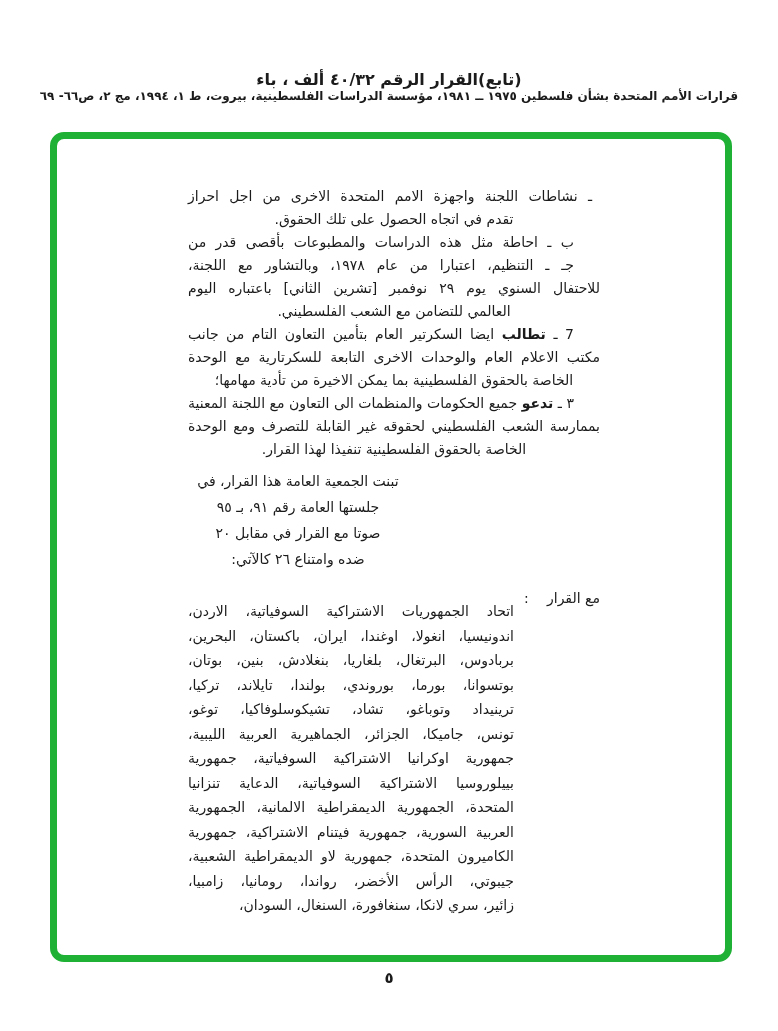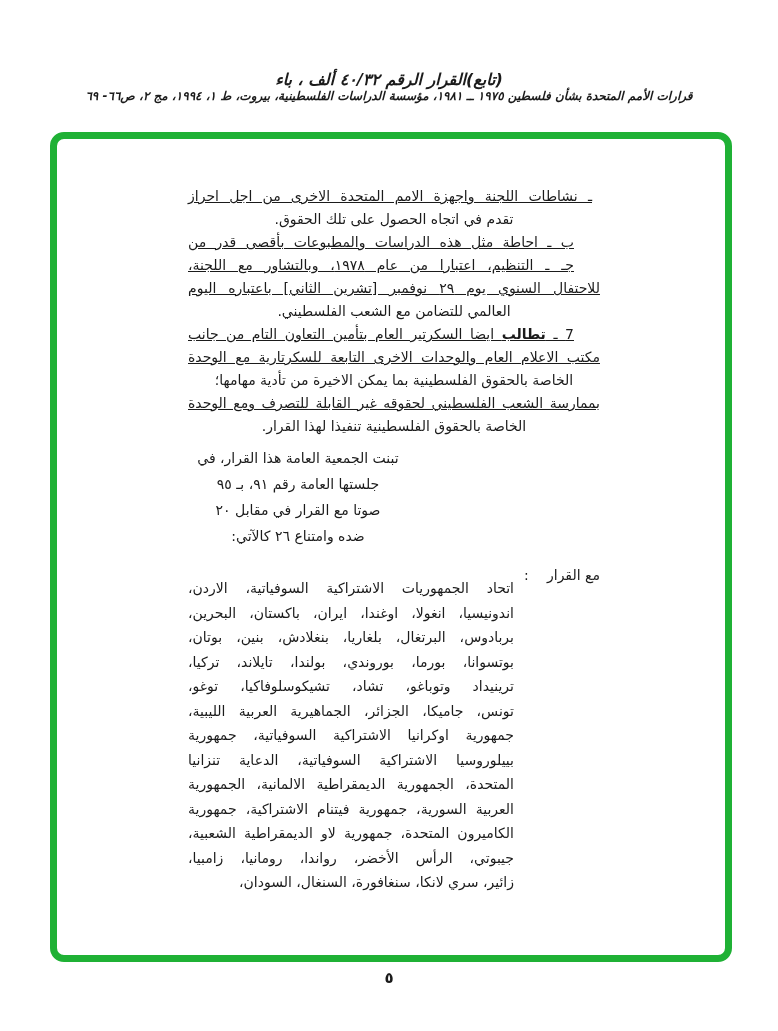--- a/index.html
+++ b/index.html
@@ -6,40 +6,39 @@
   html, body { margin: 0; padding: 0; }
   body {
     width: 778px; height: 1031px;
     position: relative;
     background: #ffffff;
     color: #1b1b1b;
     font-family: "DejaVu Sans", sans-serif;
   }
   .header {
     position: absolute; top: 70px; left: 0; right: 0;
-    text-align: center; direction: rtl; font-style: italic;
+    text-align: center; direction: rtl;
   }
   .header-title { font-size: 16px; font-weight: bold; letter-spacing: 0.5px; }
   .header-source { font-size: 12px; font-weight: bold; }
   .frame {
     position: absolute; left: 50px; top: 132px;
     width: 668px; height: 816px;
     border: 7px solid #1fb135;
     border-radius: 14px;
     background: #ffffff;
   }
   .content {
     position: absolute; top: 46px; left: 131px; width: 412px;
     direction: rtl;
     font-size: 14px;
   }
   .pline {
     text-align: justify; text-align-last: justify;
     line-height: 23px;
-    text-decoration: underline;
   }
   .indent-sm { text-indent: 8px; }
   .indent { text-indent: 26px; }
   .pline-center {
     text-align: center; text-align-last: center;
     line-height: 23px;
   }
   .bold { font-weight: bold; }
   .adoption {
     width: 220px;
@@ -93,20 +92,21 @@
       <div class="pline-center">العالمي للتضامن مع الشعب الفلسطيني.</div>
     </div>
 
     <div>
       <div class="pline indent"><span>7 ـ </span><span class="bold">تطالب</span><span> ايضا السكرتير العام بتأمين التعاون التام من جانب</span></div>
       <div class="pline">مكتب الاعلام العام والوحدات الاخرى التابعة للسكرتارية مع الوحدة</div>
       <div class="pline-center">الخاصة بالحقوق الفلسطينية بما يمكن الاخيرة من تأدية مهامها؛</div>
     </div>
 
     <div>
+      <div class="pline indent"><span>٣ ـ </span><span class="bold">تدعو</span><span> جميع الحكومات والمنظمات الى التعاون مع اللجنة المعنية</span></div>
       <div class="pline">بممارسة الشعب الفلسطيني لحقوقه غير القابلة للتصرف ومع الوحدة</div>
       <div class="pline-center">الخاصة بالحقوق الفلسطينية تنفيذا لهذا القرار.</div>
     </div>
 
     <div class="adoption">
       <div>تبنت الجمعية العامة هذا القرار، في</div>
       <div>جلستها العامة رقم ٩١، بـ ٩٥</div>
       <div>صوتا مع القرار في مقابل ٢٠</div>
       <div>ضده وامتناع ٢٦ كالآتي:</div>
     </div>

